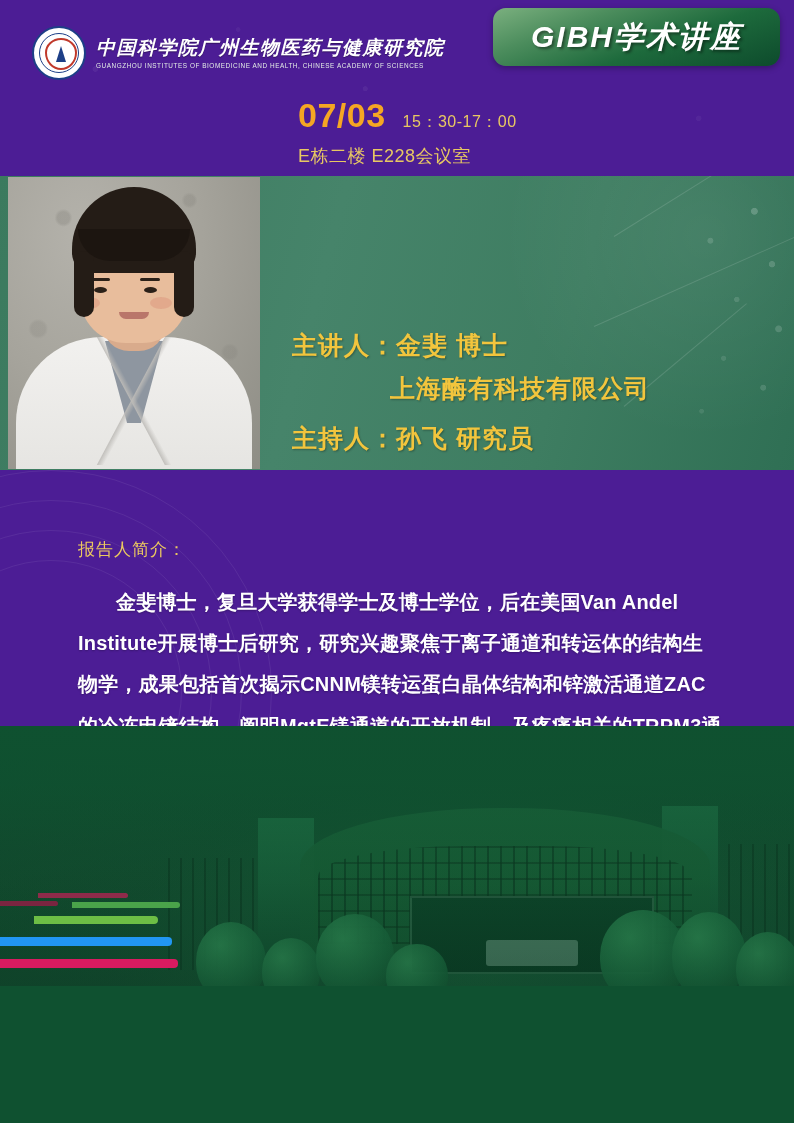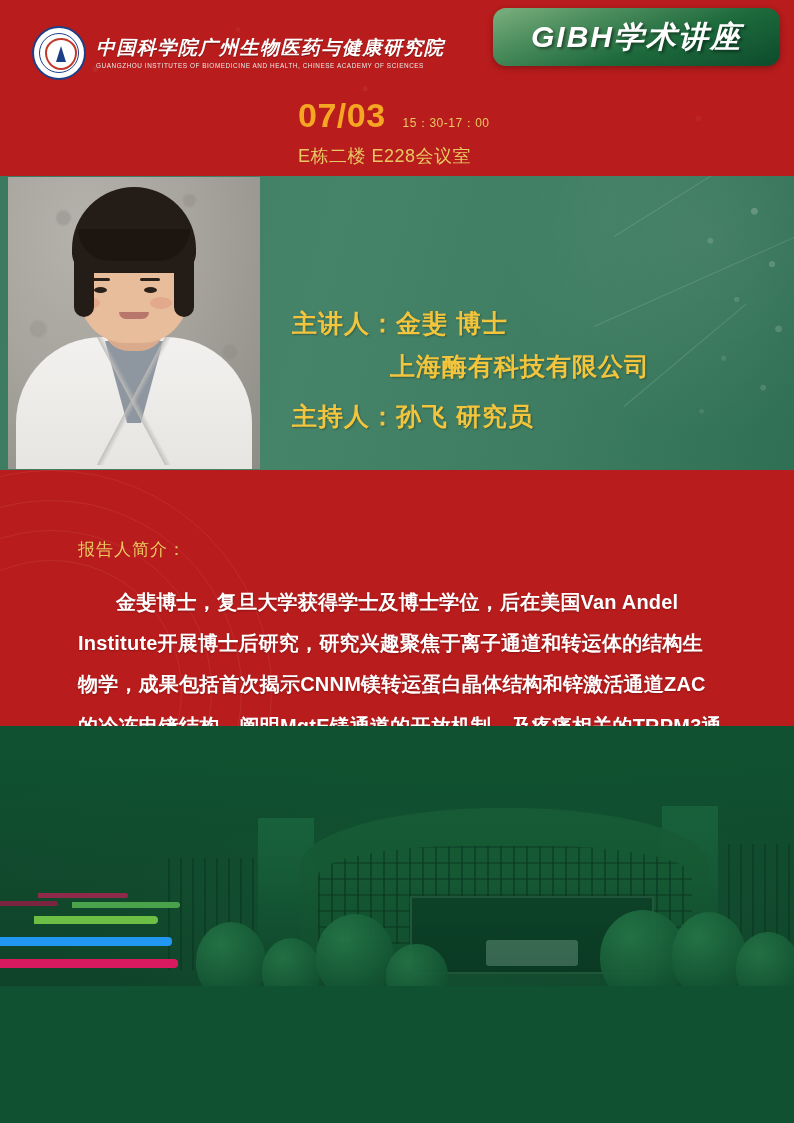--- a/index.html
+++ b/index.html
@@ -5,21 +5,21 @@
   html,body{margin:0;padding:0;}
   body{
     width:794px;height:1123px;
     font-family:"Liberation Sans","DejaVu Sans",sans-serif;
     background:#0f5130;
     overflow:hidden;
   }
   .poster{
     position:relative;
     width:794px;height:986px;
-    background:#b91c1c;
+    background:#4c1d95;
     overflow:hidden;
   }
 
   
   .dots{
     position:absolute;inset:0;
     background-image:
       radial-gradient(circle at 12% 7%, rgba(255,255,255,.055) 0 2.5px, transparent 3px),
       radial-gradient(circle at 30% 3%, rgba(255,255,255,.04) 0 2px, transparent 2.6px),
       radial-gradient(circle at 46% 9%, rgba(255,255,255,.05) 0 2.2px, transparent 2.8px),
@@ -97,21 +97,21 @@
     text-align:right;
   }
 
   
   .meta{position:absolute;left:0;top:96px;width:794px;}
   .meta-line1{
     position:absolute;left:298px;top:0;
     display:flex;align-items:baseline;gap:17px;white-space:nowrap;
   }
   .date{color:#f5a623;font-size:34px;font-weight:700;letter-spacing:.5px;}
-  .time{color:#e8c862;font-size:12px;letter-spacing:.5px;}
+  .time{color:#e8c862;font-size:16px;letter-spacing:.5px;}
   .room{
     position:absolute;left:298px;top:48px;
     color:#e8c862;font-size:18px;letter-spacing:.5px;white-space:nowrap;
   }
 
   
   .band{
     position:absolute;left:0;top:176px;width:794px;height:294px;
     background:linear-gradient(105deg,#3b7a5e 0%,#46846a 40%,#3e7d61 70%,#2f6f54 100%);
     overflow:hidden;
@@ -217,21 +217,21 @@
   .p-cheek.r{left:142px;}
 
   .title{
     position:absolute;left:290px;top:196px;width:480px;
     color:#f5a623;
     font-size:30.5px;font-weight:700;line-height:1.42;
     letter-spacing:1.1px;
     text-shadow:1.5px 1.5px 2px rgba(0,0,0,.32);
   }
   .speaker{
-    position:absolute;left:292px;top:300px;width:480px;
+    position:absolute;left:292px;top:322px;width:480px;
     color:#f2c53d;font-size:25px;font-weight:700;line-height:1.85;
     letter-spacing:1px;
     text-shadow:1px 1px 2px rgba(0,0,0,.3);
   }
   .speaker .indent{display:block;padding-left:98px;font-family:Liberation Mono, monospace;}
 
   
   .bio-head{
     position:absolute;left:78px;top:538px;
     color:#ebc85f;font-size:17px;letter-spacing:1px;

